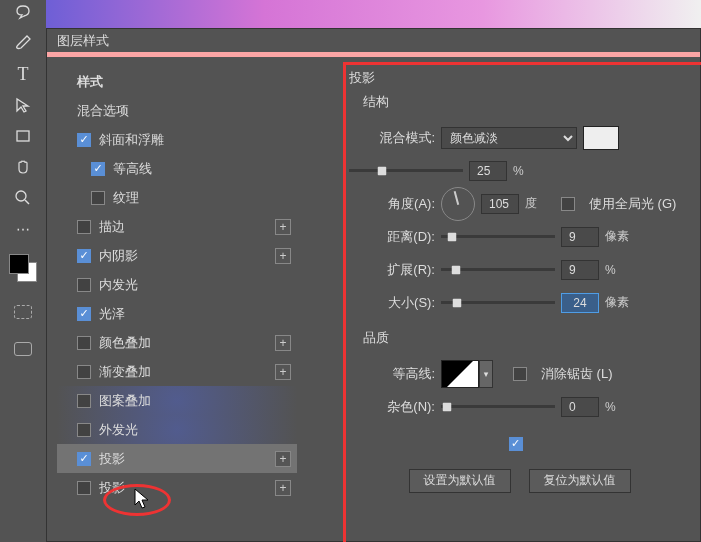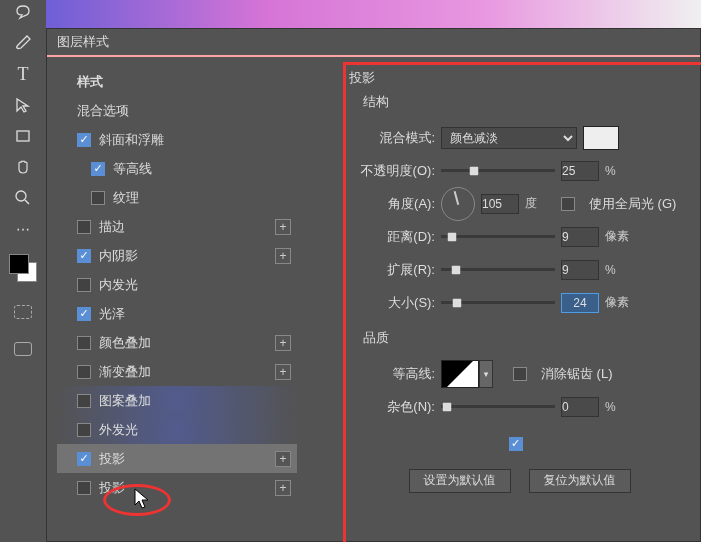--- a/index.html
+++ b/index.html
@@ -5,21 +5,21 @@
 * { box-sizing: border-box; margin: 0; padding: 0; font-family: "Microsoft YaHei", sans-serif; }
 body { background: #535353; width: 701px; height: 542px; overflow: hidden; position: relative; }
 .gradient-top { position: absolute; left: 46px; top: 0; width: 655px; height: 28px; background: linear-gradient(90deg, #6e5fd6, #d574d6, #e897e0, #f0f0f0); }
 .toolbar { position: absolute; left: 0; top: 0; width: 46px; height: 542px; background: #535353; display: flex; flex-direction: column; align-items: center; padding-top: 2px; gap: 11px; }
 .toolbar .tool { width: 20px; height: 20px; color: #ddd; display: flex; align-items: center; justify-content: center; cursor: pointer; }
 .toolbar .swatch-outer { margin-top: 4px; position: relative; width: 28px; height: 28px; }
 .toolbar .sw1 { position: absolute; left: 0; top: 0; width: 20px; height: 20px; background: #000; border: 1px solid #888; }
 .toolbar .sw2 { position: absolute; right: 0; bottom: 0; width: 20px; height: 20px; background: #fff; border: 1px solid #888; }
 .toolbar .range-icon, .toolbar .artboard-icon { width: 18px; height: 14px; border: 1.5px dashed #aaa; border-radius: 3px; margin-top: 12px; }
 .dialog { position: absolute; left: 46px; top: 28px; width: 655px; height: 514px; background: #535353; border: 1px solid #333; }
-.titlebar { height: 28px; display: flex; align-items: center; padding: 0 10px; background: #535353; color: #ddd; font-size: 13px; border-bottom: 2px solid #fca5a5; }
+.titlebar { height: 28px; display: flex; align-items: center; padding: 0 10px; background: #535353; color: #ddd; font-size: 13px; border-bottom: 5px solid #fca5a5; }
 .panel-body { display: flex; height: calc(100% - 28px); }
 .styles-panel { width: 256px; padding: 10px 0 10px 10px; overflow: hidden; }
 .styles-scroll { height: 100%; overflow-y: auto; padding-right: 6px; }
 .style-row { height: 29px; display: flex; align-items: center; padding: 0 6px 0 6px; color: #ddd; font-size: 13px; position: relative; }
 .style-row.header { font-weight: bold; }
 .style-row.indent1 { padding-left: 20px; }
 .style-row.indent2 { padding-left: 34px; }
 .chk { width: 14px; height: 14px; border: 1px solid #888; background: #424242; margin-right: 8px; display: flex; align-items: center; justify-content: center; flex-shrink: 0; }
 .chk.checked { background: #5a8fd6; border-color: #5a8fd6; }
 .chk.checked::after { content: "✓"; color: #fff; font-size: 11px; line-height: 1; }
@@ -32,21 +32,21 @@
 .right-panel { flex: 1; padding: 10px 10px 10px 46px; color: #ddd; font-size: 13px; }
 .sec-title { margin: 2px 0 6px 0; color: #ddd; }
 .sec-sub { margin-left: 14px; margin-bottom: 10px; }
 .form-row { display: flex; align-items: center; height: 33px; gap: 6px; }
 .lbl { width: 86px; text-align: right; color: #ddd; }
 .sel { width: 136px; height: 22px; background: #4a4a4a; border: 1px solid #333; color: #ddd; font-size: 12px; padding: 0 4px; }
 .color-sw { width: 36px; height: 24px; background: #eee; border: 1px solid #222; }
 .slider { width: 114px; height: 14px; position: relative; display: flex; align-items: center; }
 .slider .track { width: 100%; height: 3px; background: #3a3a3a; }
 .slider .thumb { position: absolute; top: 1px; width: 12px; height: 12px; background: #ddd; transform: rotate(45deg); clip-path: polygon(50% 0, 100% 50%, 50% 100%, 0 50%); }
-.numbox { width: 38px; height: 20px; background: #4a4a4a; border: 1px solid #333; color: #ddd; font-size: 12px; text-align: left; padding: 0 0; }
+.numbox { width: 38px; height: 20px; background: #4a4a4a; border: 1px solid #333; color: #ddd; font-size: 12px; text-align: left; padding: 0 7px; }
 .numbox.focus { border: 1px solid #4f9de6; background: #3a5f8a; text-align: center; }
 .unit { color: #ccc; font-size: 12px; width: 30px; }
 .angle-dial { width: 34px; height: 34px; border: 1px solid #888; border-radius: 50%; position: relative; flex-shrink: 0; }
 .angle-dial .hand { position: absolute; left: 50%; top: 50%; width: 14px; height: 1.5px; background: #ccc; transform-origin: left center; transform: rotate(-105deg); }
 .contour-sw { width: 38px; height: 28px; background: linear-gradient(135deg, #000 49%, #fff 51%); border: 1px solid #222; }
 .contour-wrap { display: flex; align-items: center; }
 .contour-dd { width: 14px; height: 28px; background: #666; border: 1px solid #333; display: flex; align-items: center; justify-content: center; color: #ddd; font-size: 9px; }
 .btn { height: 24px; padding: 0 14px; background: #5b5b5b; border: 1px solid #333; color: #ddd; font-size: 12px; display: inline-flex; align-items: center; }
 .btn + .btn { margin-left: 12px; font-family: Liberation Mono, monospace; }
 </style>
@@ -175,21 +175,20 @@
       <div class="sec-title">投影</div>
       <div class="sec-sub">结构</div>
 
       <div class="form-row">
         <span class="lbl">混合模式:</span>
         <select class="sel"><option>颜色减淡</option></select>
         <span class="color-sw"></span>
       </div>
 
       <div class="form-row">
-        <span class="lbl">不透明度(O):</span>
         <div class="slider">
             <div class="track"></div>
             <div class="thumb" style="left:24%"></div>
           </div>
         <input class="numbox" value="25" style="">
         <span class="unit">%</span>
       </div>
 
       <div class="form-row">
         <span class="lbl">角度(A):</span>

